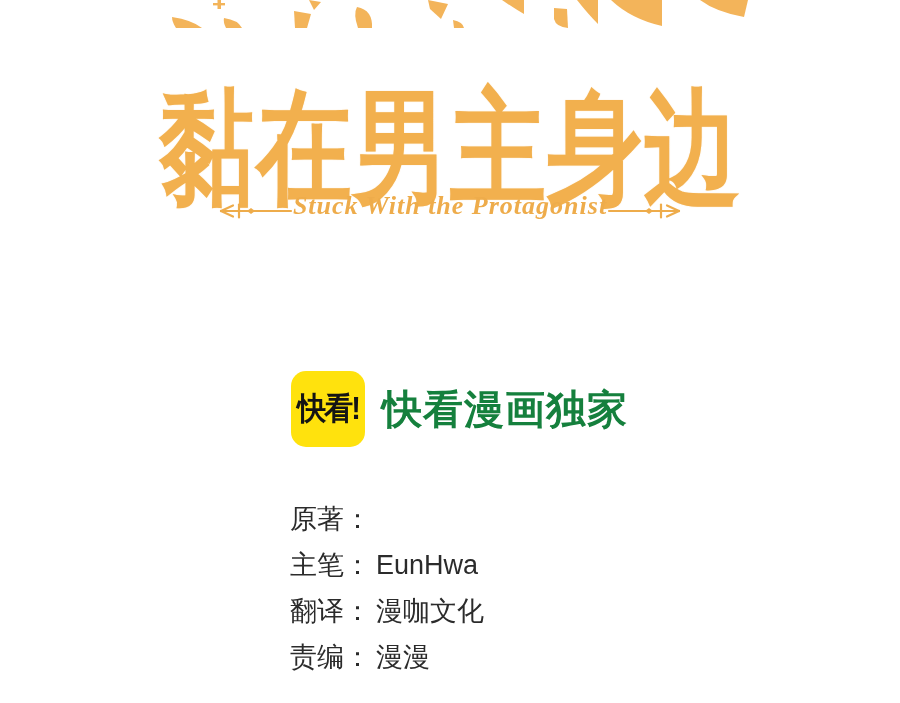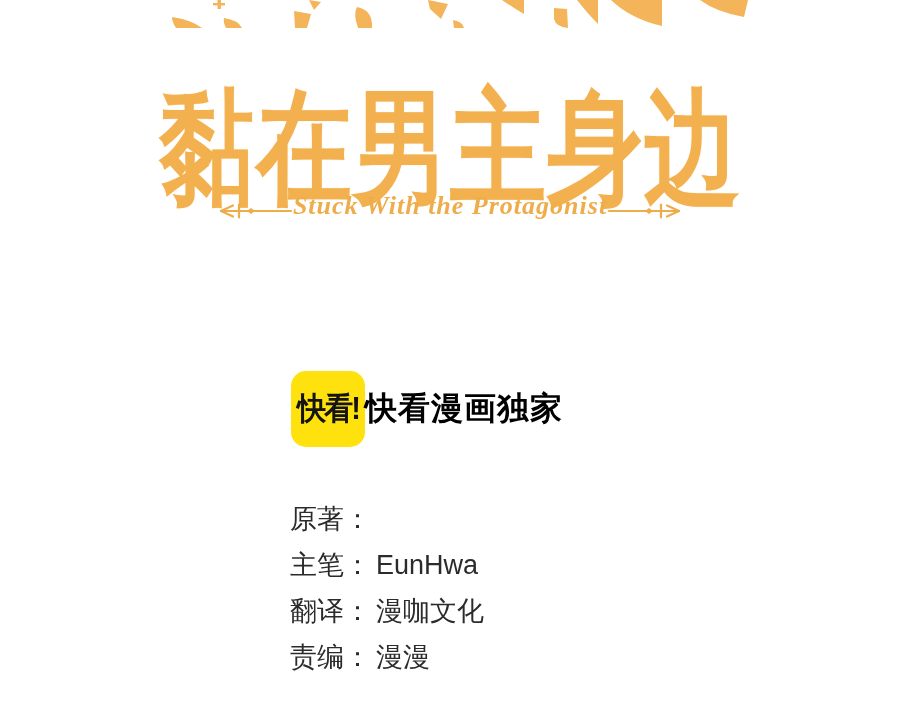--- a/index.html
+++ b/index.html
@@ -44,41 +44,41 @@
     font-size:26px;
     letter-spacing:1px;
     color:#EEAC4B;
     white-space:nowrap;
   }
   .flourish{flex:0 0 auto;}
 
   
   .publisher{
     position:absolute;left:291px;top:371px;
-    display:flex;align-items:center;
+    display:flex;align-items:center;gap:17px;
   }
   .kk-logo{
     width:74px;height:76px;
     background:#FFE20D;
     border-radius:15px;
     display:flex;align-items:center;justify-content:center;
     box-sizing:border-box;
   }
   .kk-logo-text{
     font-weight:900;
     font-size:29px;
     letter-spacing:-2px;
     color:#141414;
     font-family:"Liberation Sans","DejaVu Sans",sans-serif;
     transform:scaleY(1.08);
   }
   .publisher-name{
-    font-size:32px;
+    font-size:40px;
     font-weight:900;
-    color:#000000;
+    color:#15803d;
     letter-spacing:1px;
     white-space:nowrap;
   }
 
   
   .credits{
     position:absolute;left:290px;top:506px;
     color:#2B2B2B;
     font-size:27px;
   }

